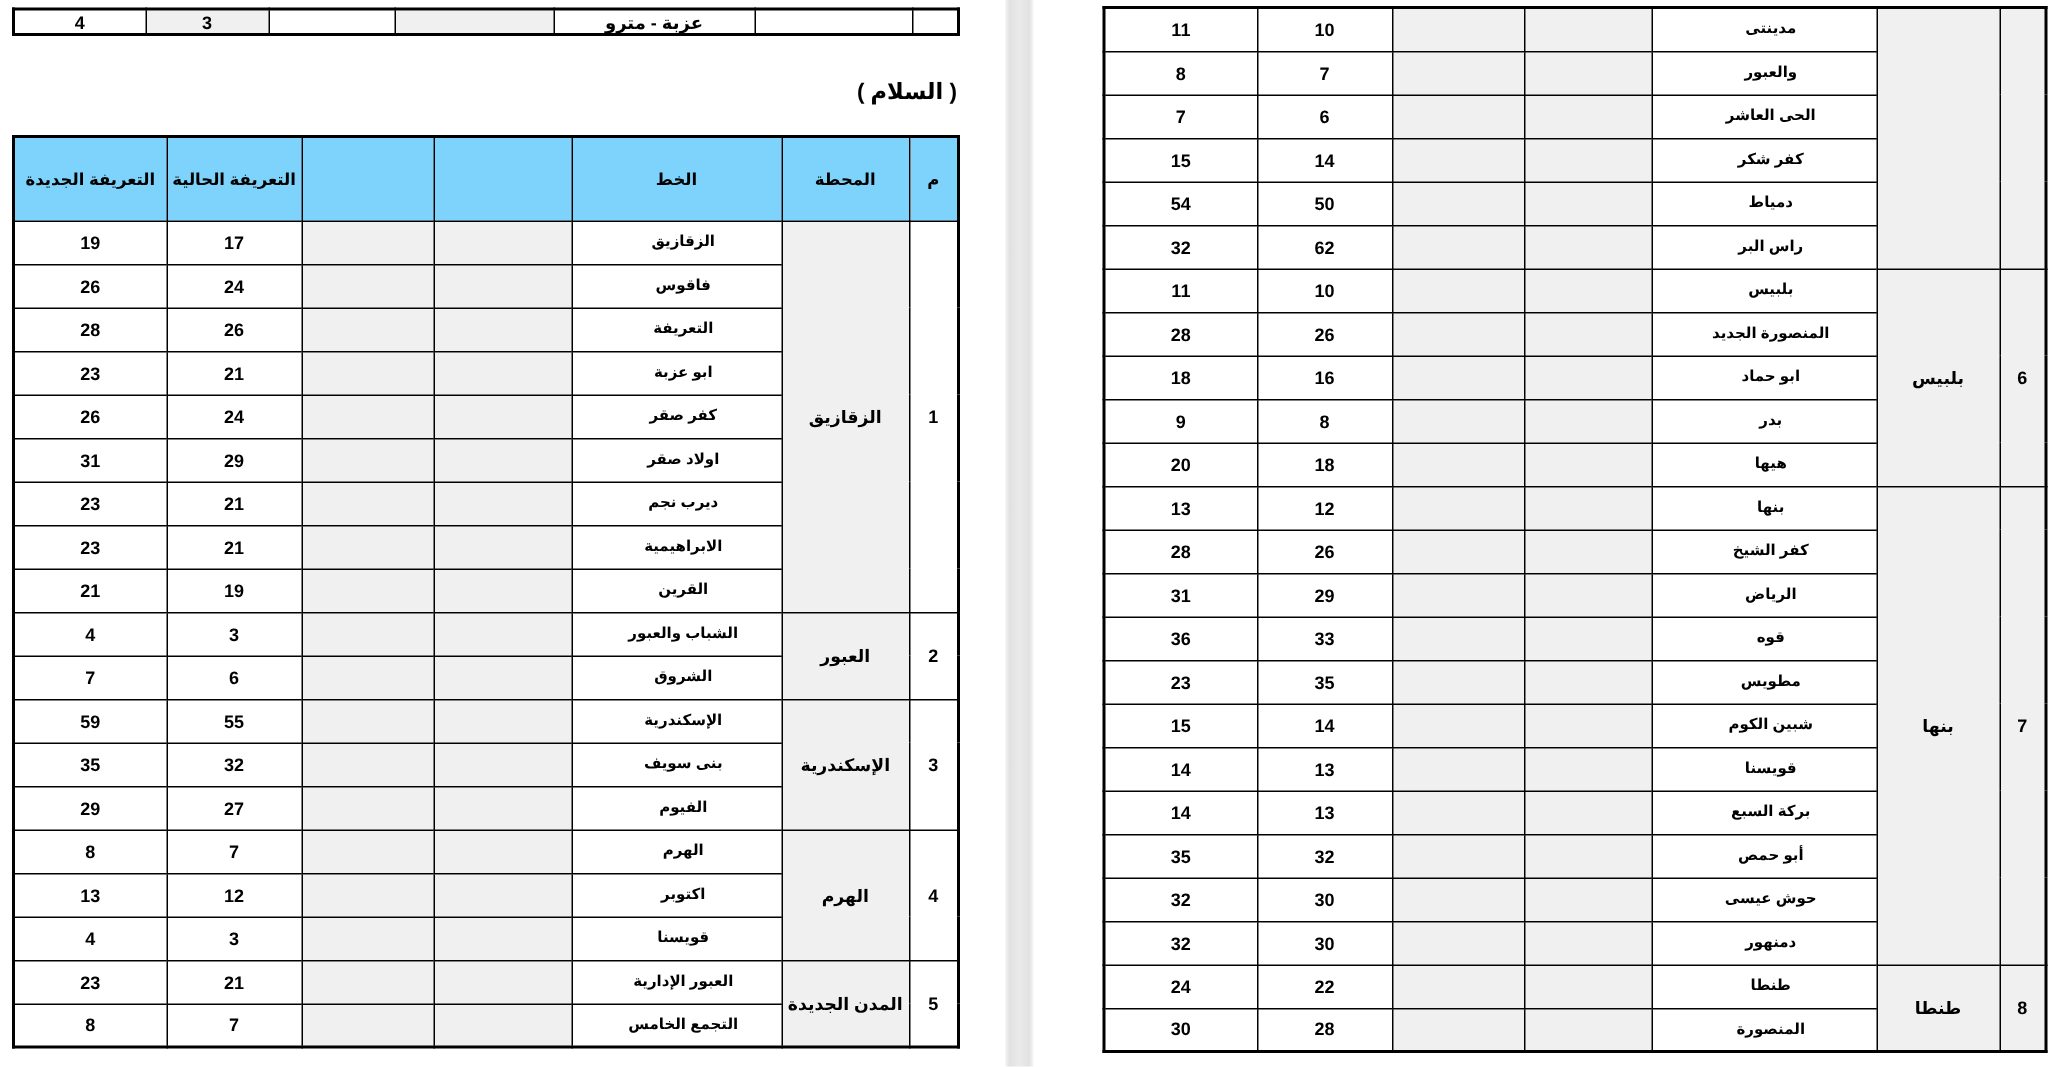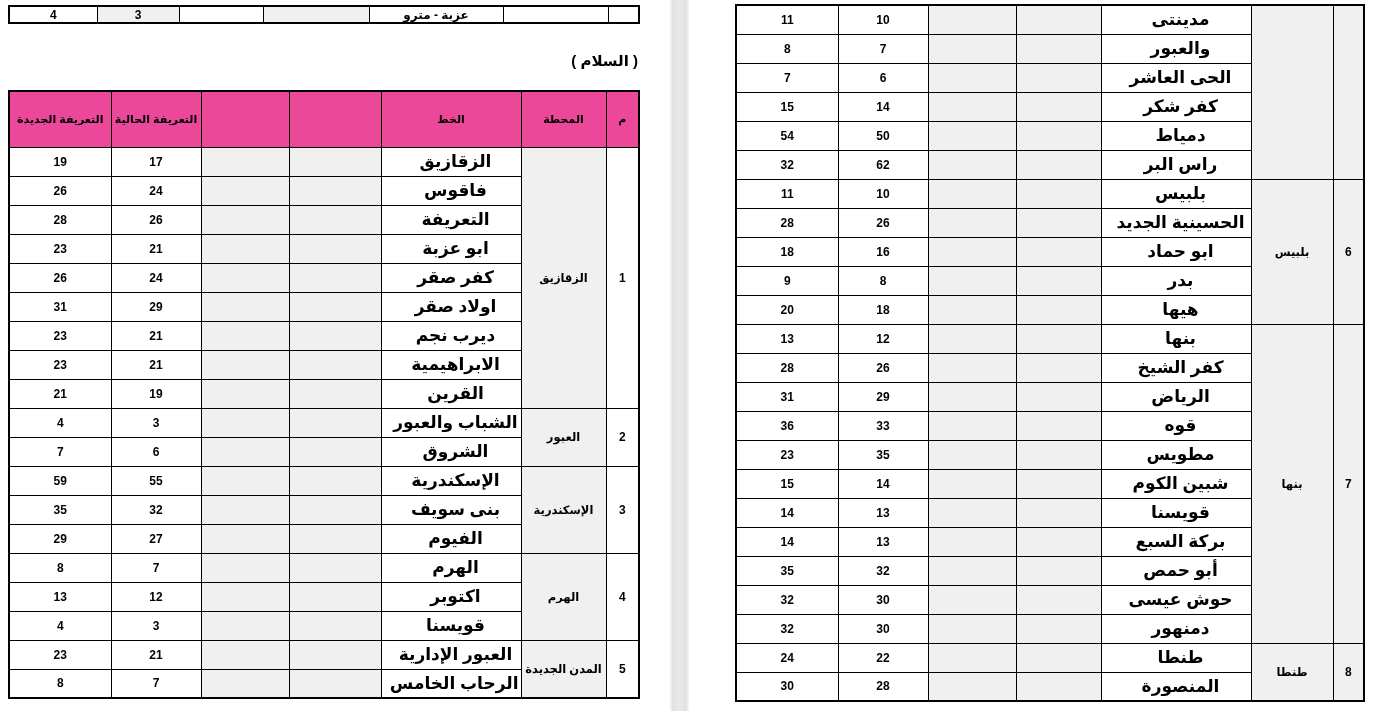--- a/index.html
+++ b/index.html
@@ -27,23 +27,23 @@
     position:absolute;top:52px;left:8px;width:630px;text-align:right;
     font-size:15px;font-weight:bold;
   }
   
   .fare-table{position:absolute;border:2px solid #000;}
   .fare-table-left{top:90px;left:8px;width:630px;}
   .fare-table-right{top:4px;left:735px;width:628px;}
   .fare-table tr{height:29px;}
   .fare-table tr.header-row{height:56px;}
   .fare-table td.num-cell{font-size:12px;}
-  .fare-table td.line-cell{font-size:17px;padding-left:11px;}
+  .fare-table td.line-cell{font-size:10px;padding-left:11px;}
   .fare-table td.station-cell{font-size:11.5px;}
-  .fare-table td.header-cell{font-size:11px;background:#ec4899;}
+  .fare-table td.header-cell{font-size:11px;background:#7dd3fc;}
 </style>
 </head>
 <body>
 
 <table class="mini-table" dir="ltr">
   <colgroup>
     <col style="width:88px">
       <col style="width:82px">
       <col style="width:84px">
     <col style="width:106px">
@@ -216,21 +216,21 @@
       <tr>
         <td class="num-cell" rowspan="2">5</td>
         <td class="station-cell shaded" rowspan="2">المدن الجديدة</td>
         <td class="line-cell">العبور الإدارية</td>
         <td class="blank-cell shaded"></td>
         <td class="blank-cell shaded"></td>
         <td class="fare-cell">21</td>
         <td class="fare-cell">23</td>
       </tr>
       <tr>
-        <td class="line-cell">الرحاب الخامس</td>
+        <td class="line-cell">التجمع الخامس</td>
         <td class="blank-cell shaded"></td>
         <td class="blank-cell shaded"></td>
         <td class="fare-cell">7</td>
         <td class="fare-cell">8</td>
       </tr>
     </tbody>
 </table>
 
 <div class="page-divider"></div>
 
@@ -292,21 +292,21 @@
       <tr>
         <td class="num-cell shaded" rowspan="5">6</td>
         <td class="station-cell shaded" rowspan="5">بلبيس</td>
         <td class="line-cell">بلبيس</td>
         <td class="blank-cell shaded"></td>
         <td class="blank-cell shaded"></td>
         <td class="fare-cell">10</td>
         <td class="fare-cell">11</td>
       </tr>
       <tr>
-        <td class="line-cell">الحسينية الجديد</td>
+        <td class="line-cell">المنصورة الجديد</td>
         <td class="blank-cell shaded"></td>
         <td class="blank-cell shaded"></td>
         <td class="fare-cell">26</td>
         <td class="fare-cell">28</td>
       </tr>
       <tr>
         <td class="line-cell">ابو حماد</td>
         <td class="blank-cell shaded"></td>
         <td class="blank-cell shaded"></td>
         <td class="fare-cell">16</td>

